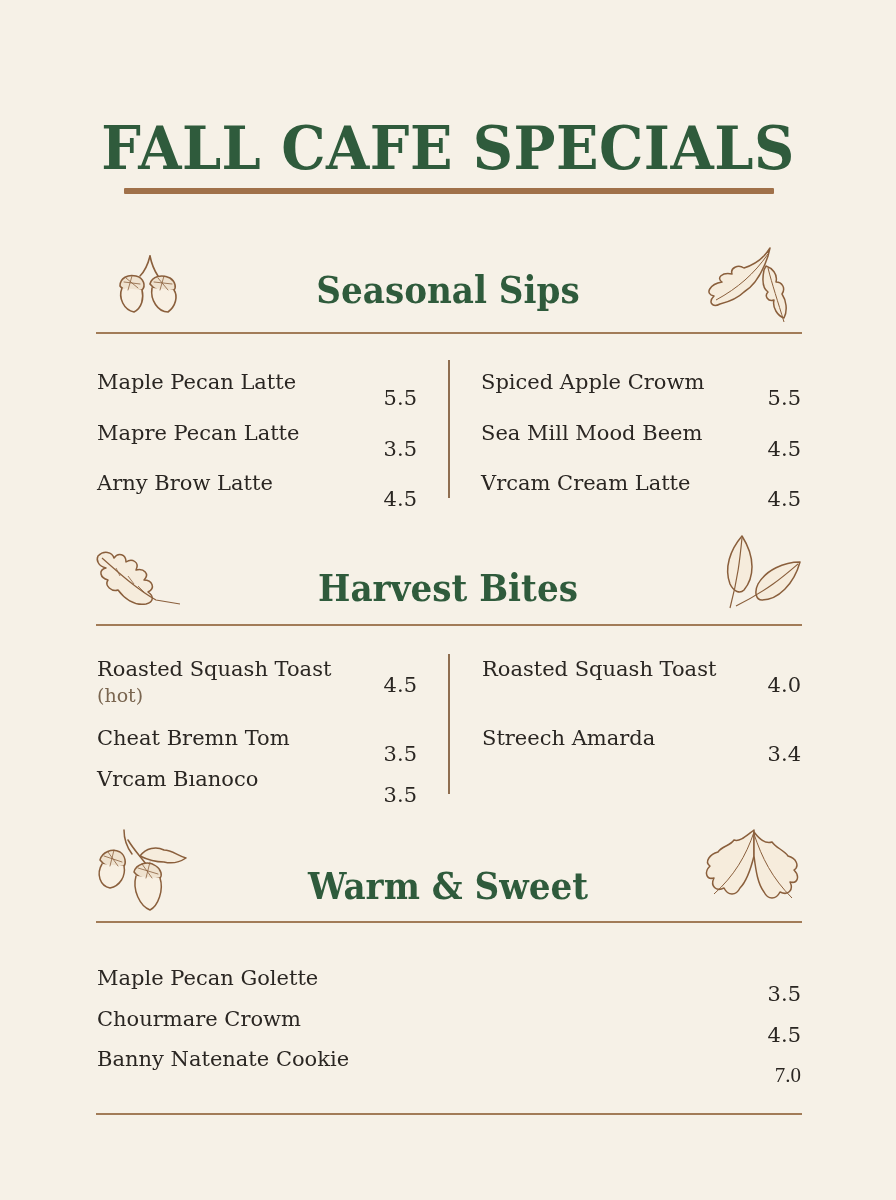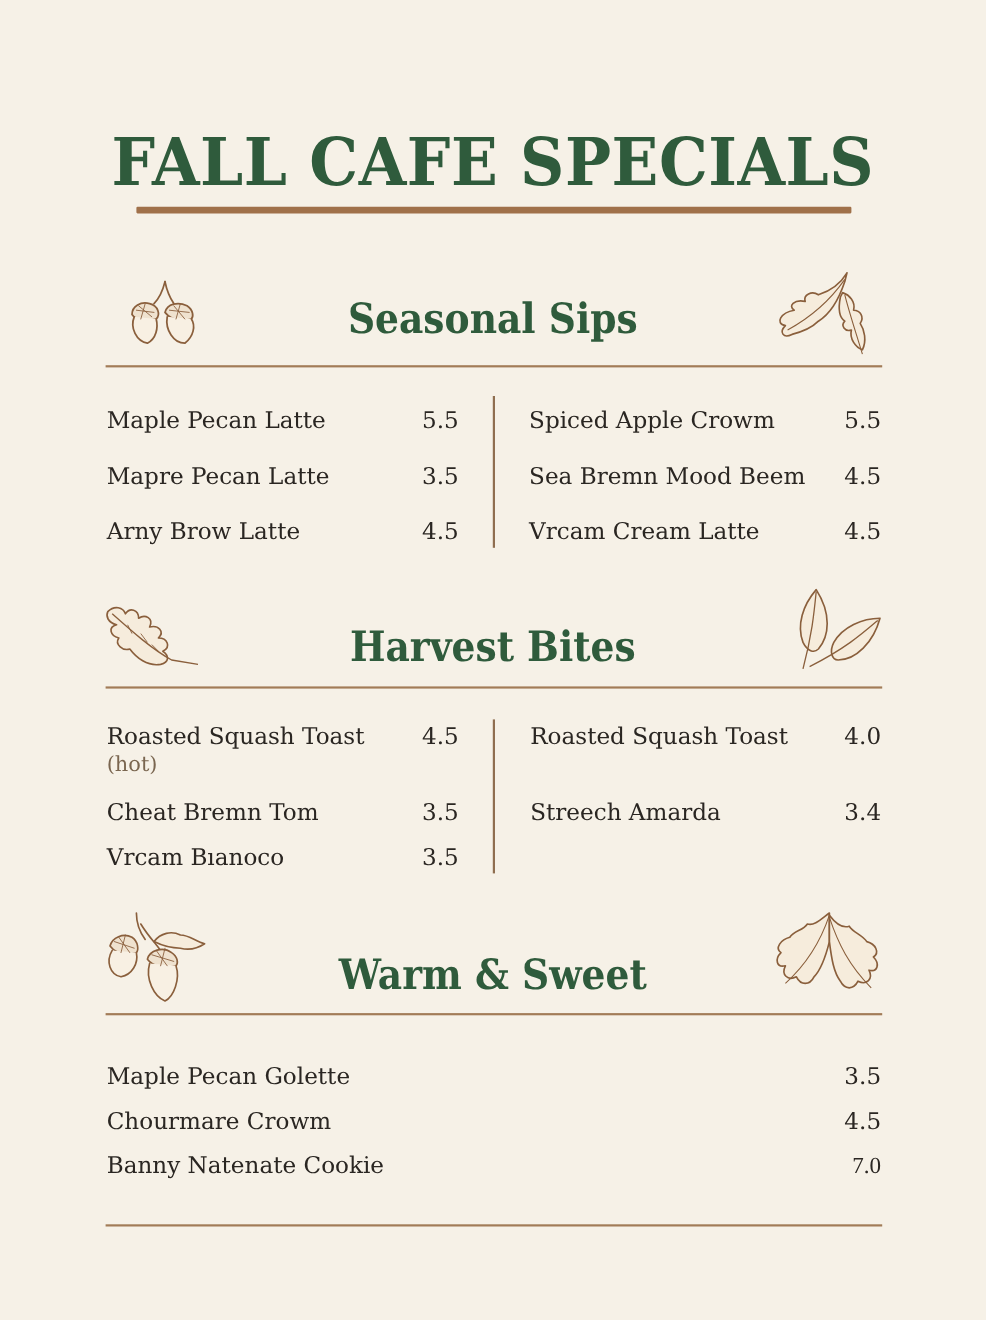--- a/index.html
+++ b/index.html
@@ -50,21 +50,21 @@
 
   .item {
     position: absolute;
     font-family: "DejaVu Serif", serif;
     font-size: 21px;
     line-height: 26px;
     color: #2a2622;
     white-space: nowrap;
   }
   .item .name { position: absolute; left: 0; top: 0; }
-  .item .price { position: absolute; top: 0; text-align: center; }
+  .item .price { position: absolute; top: 16px; text-align: center; }
   .note {
     position: absolute;
     font-family: "DejaVu Serif", serif;
     font-size: 19px;
     color: #7a6650;
   }
 
   .icon { position: absolute; }
   .icon svg { width: 100%; height: 100%; overflow: visible; }
 </style>
@@ -112,21 +112,21 @@
   <div class="item" style="left:97px; top:470px; width:320px;">
     <span class="name">Arny Brow Latte</span>
     <span class="price" style="right:0;">4.5</span>
   </div>
 
   <div class="item" style="left:481px; top:369px; width:320px;">
     <span class="name">Spiced Apple Crowm</span>
     <span class="price" style="right:0;">5.5</span>
   </div>
   <div class="item" style="left:481px; top:420px; width:320px;">
-    <span class="name">Sea Bremn Mood Beem</span>
+    <span class="name">Sea Mill Mood Beem</span>
     <span class="price" style="right:0;">4.5</span>
   </div>
   <div class="item" style="left:481px; top:470px; width:320px;">
     <span class="name">Vrcam Cream Latte</span>
     <span class="price" style="right:0;">4.5</span>
   </div>
 
   <div class="icon" style="left:94px; top:546px; width:90px; height:62px;">
     <svg viewBox="0 0 90 62" fill="#f6ecdc" stroke="#8a5f3c" stroke-width="1.5" stroke-linejoin="round">
       <path d="M4 10 C10 4 18 6 20 12 C24 6 32 8 32 16 C38 12 46 16 42 24 C50 22 56 28 50 34 C58 34 62 42 54 46 C60 50 60 56 52 58 C40 60 30 52 24 44 C18 46 10 40 14 34 C6 32 4 24 12 22 C4 20 2 14 4 10 Z"></path>

